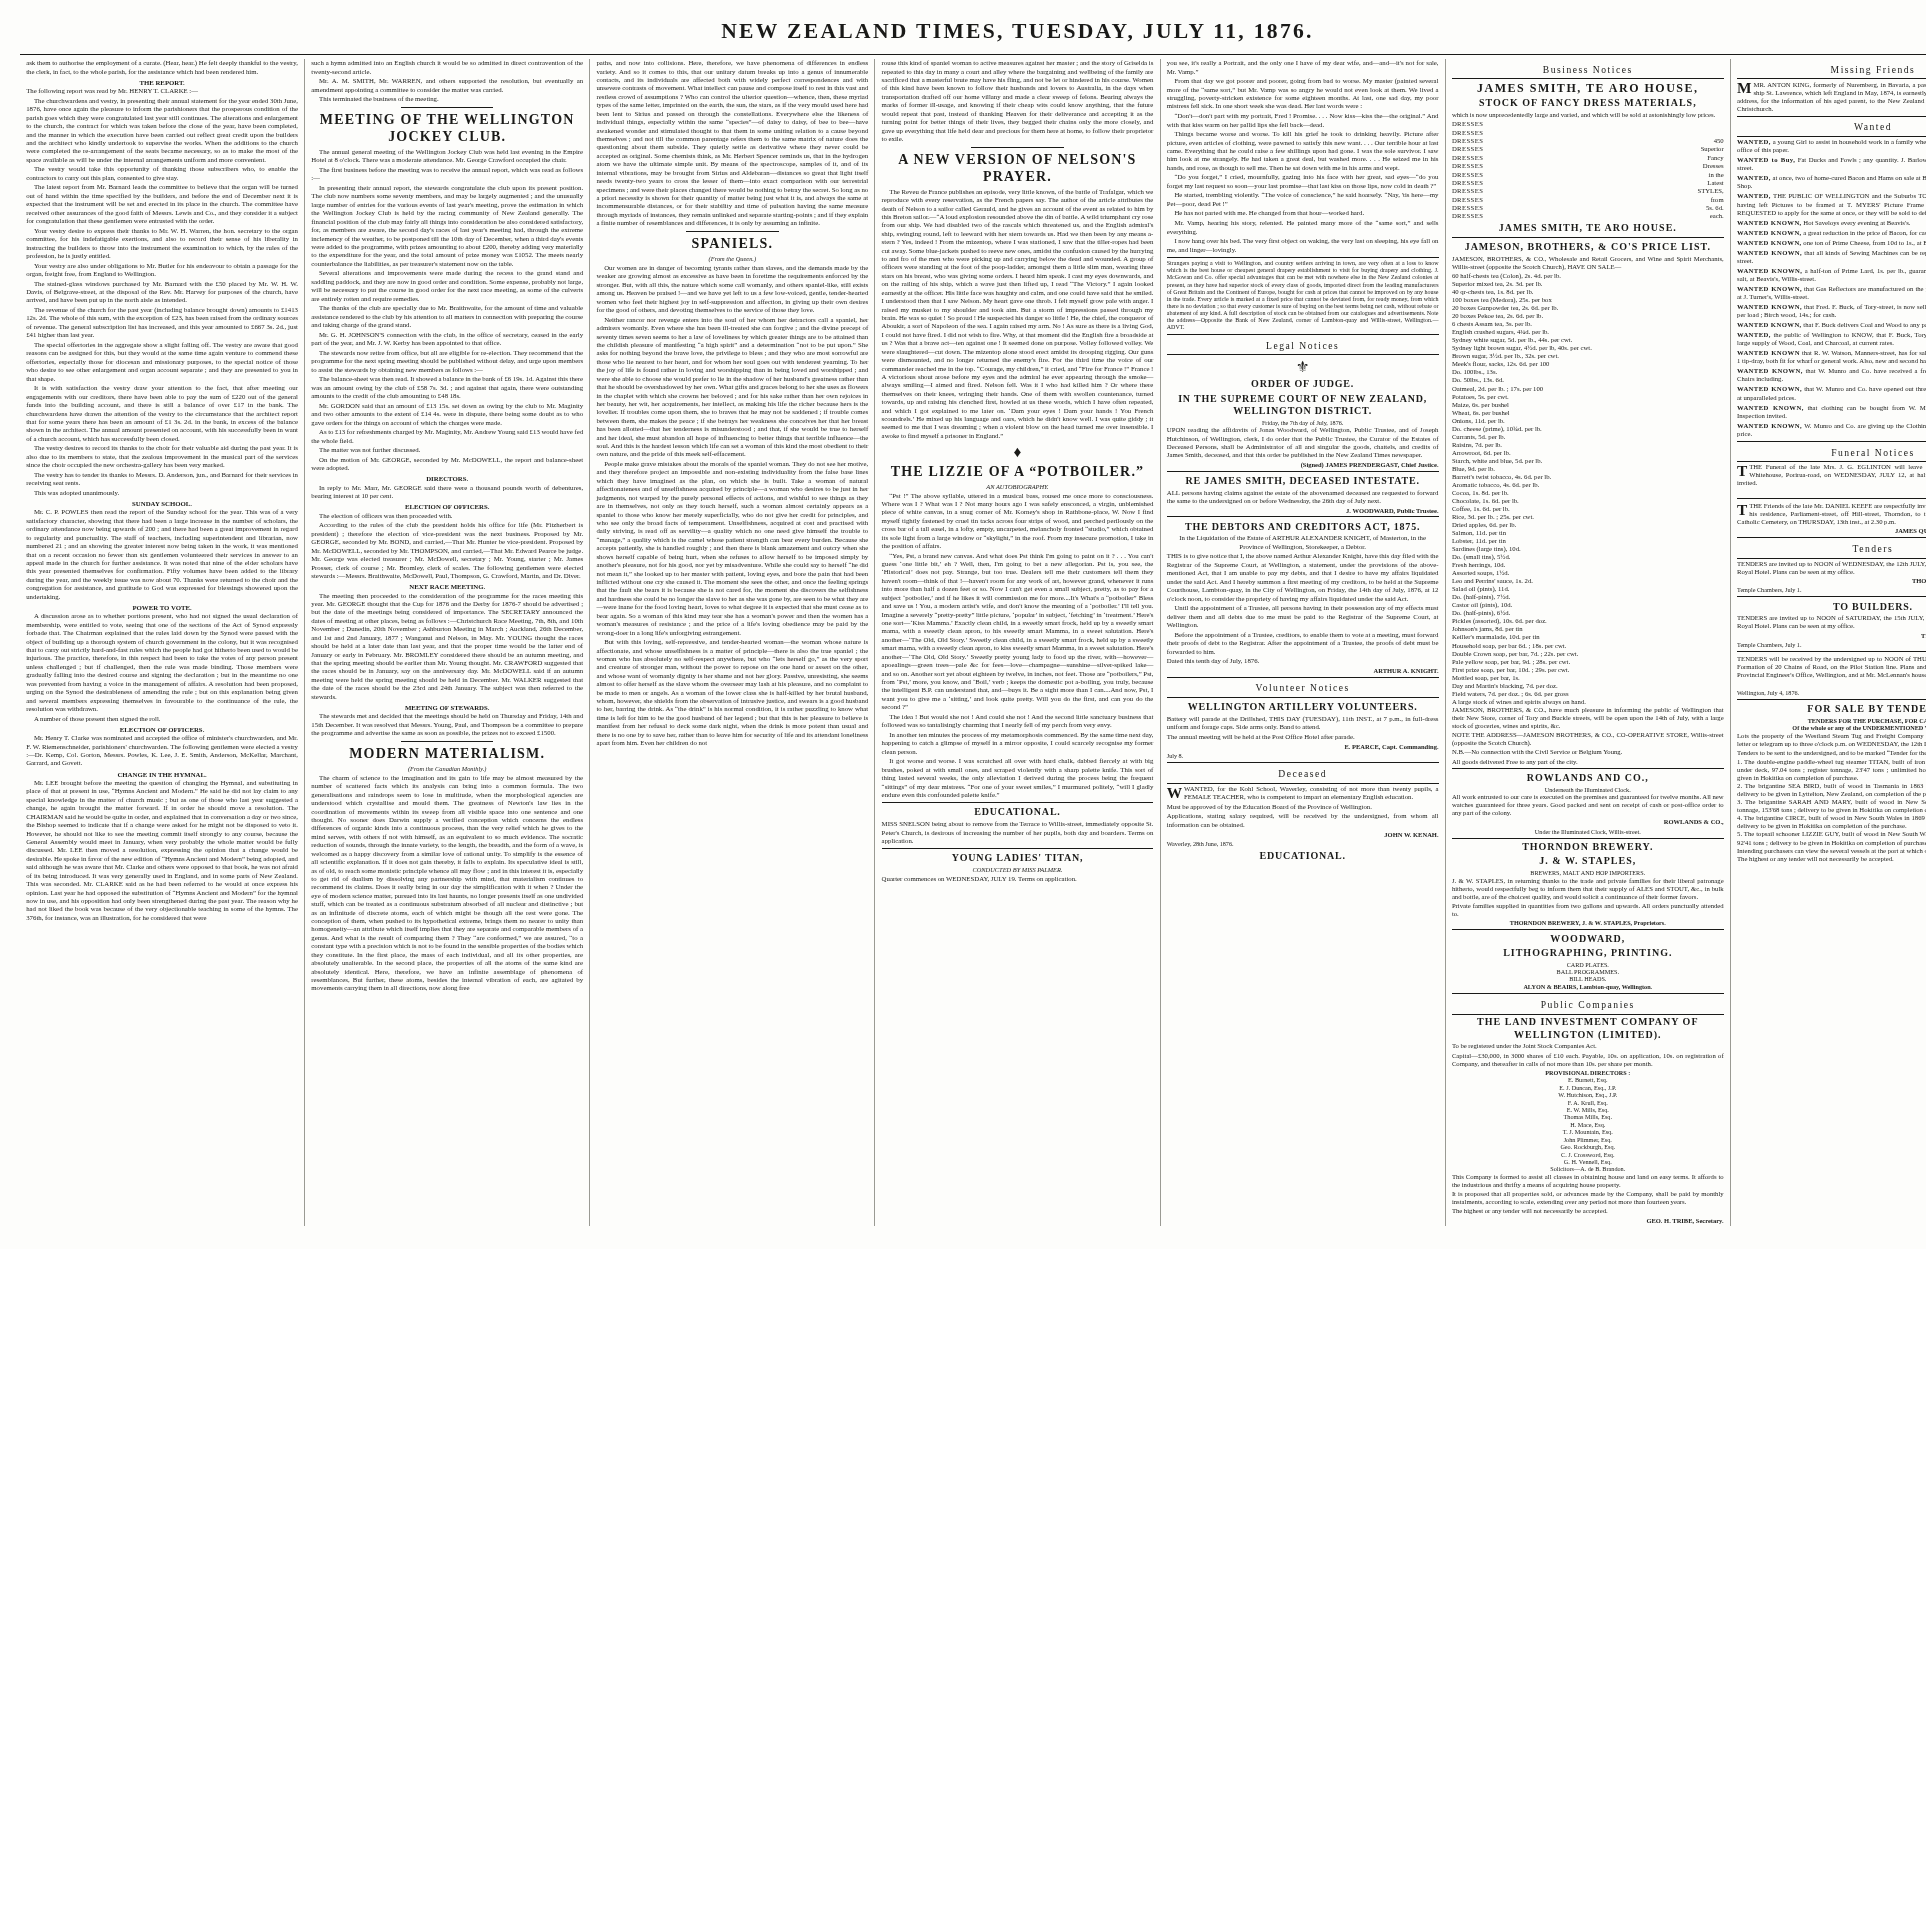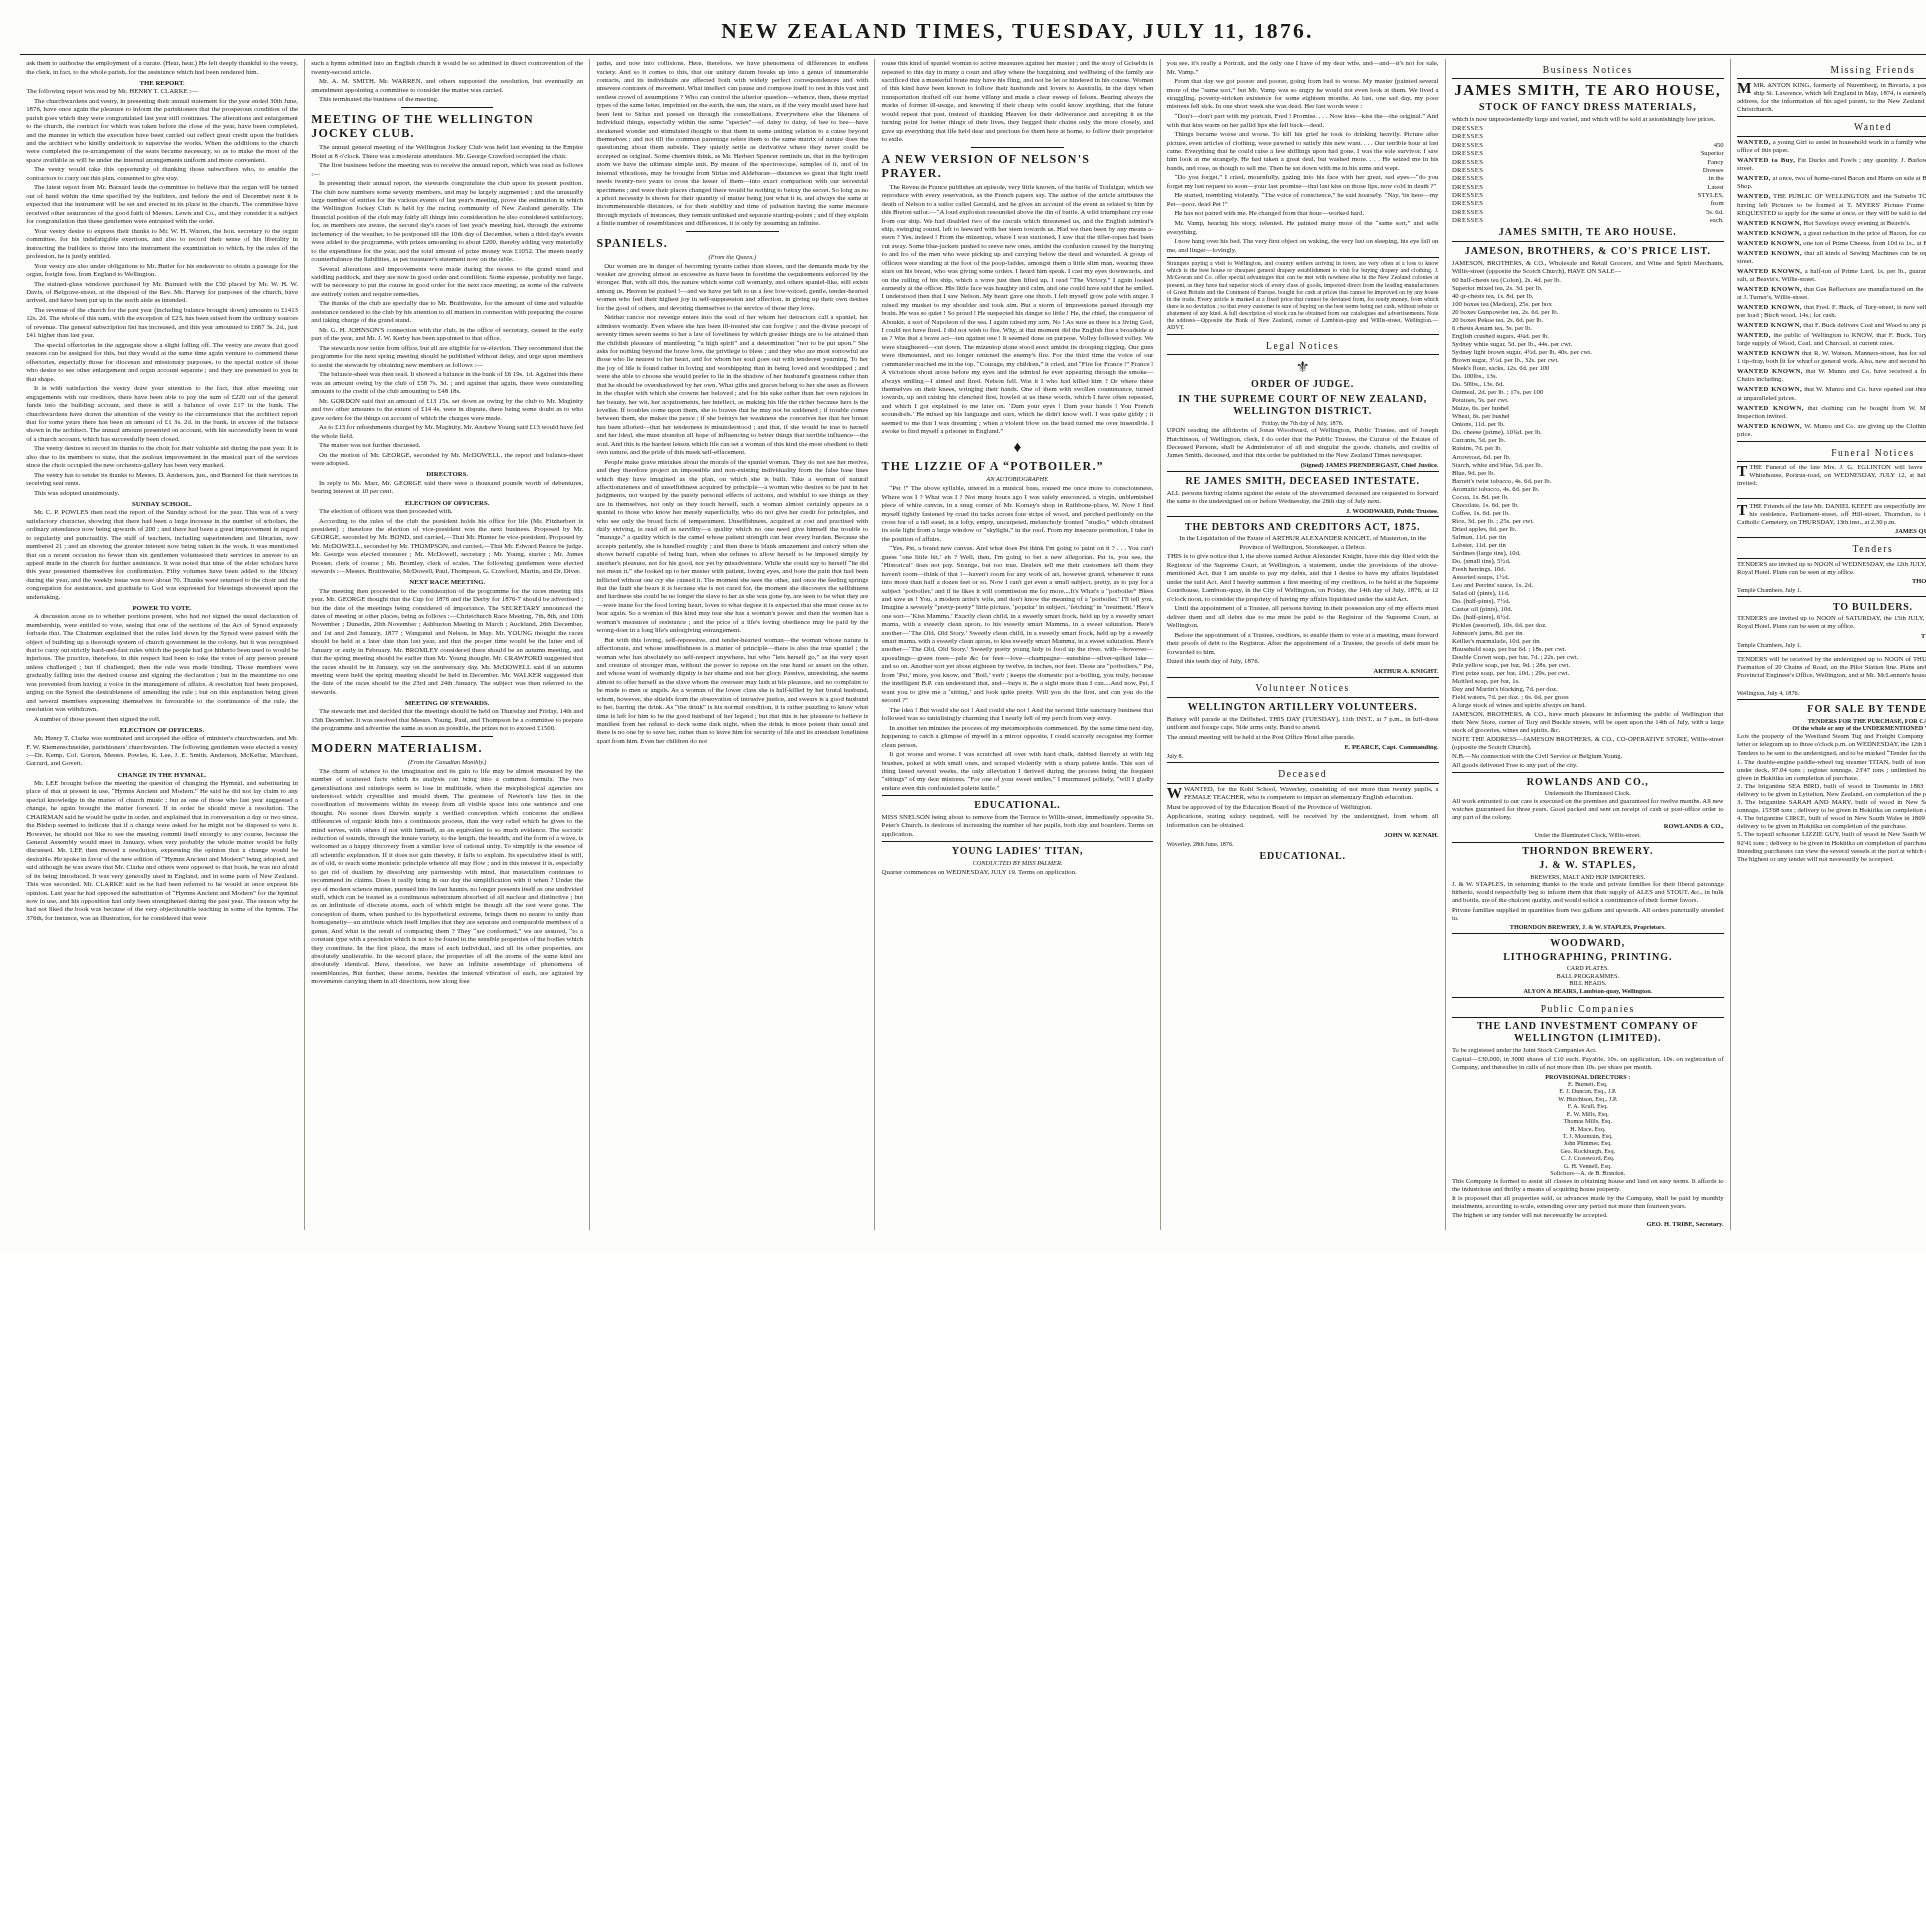--- a/index.html
+++ b/index.html
@@ -54,21 +54,22 @@
 
   .hd-lg {
     text-align:center;
     font-size:9.6px;
     letter-spacing:1.5px;
     font-weight:400;
     margin:4.6px 0 3.1px 0;
     line-height:1.2;
   }
   .hd-md {
-    font-size:12px;
+    text-align:center;
+    font-size:14px;
     letter-spacing:1.2px;
     font-weight:700;
     margin:3.9px 0 2.3px 0;
     line-height:1.2;
   }
   .hd-sm {
     text-align:center;
     font-size:10px;
     letter-spacing:0.8px;
     font-weight:700;
@@ -87,21 +88,21 @@
   .sig { text-align:right; font-size:6.5px; margin:0.8px 0 2.3px 0; font-weight:700; }
   .small { font-size:6.2px; line-height:1.2; }
   .ad-title {
     font-size:10px;
     font-weight:700;
     letter-spacing:1px;
     text-align:center;
     line-height:1.25;
     margin:1.5px 0 1.2px 0;
   }
-  .ad-title.big { font-size:15px; letter-spacing:1.5px; }
+  .ad-title.big { font-size:12px; letter-spacing:1.5px; }
   .ad-body { font-size:6.7px; line-height:1.2; text-align:justify; }
   .ad-line { font-size:6.7px; line-height:1.2; }
 
   .wanted-item {
     font-size:6.7px; line-height:1.21; text-align:justify; margin-bottom:1.9px;
   }
   .wanted-item .lead { font-weight:700; letter-spacing:0.4px; }
 
   .dress-list { font-size:6.7px; line-height:1.25; }
   .dress-list .row { display:flex; justify-content:space-between; }

